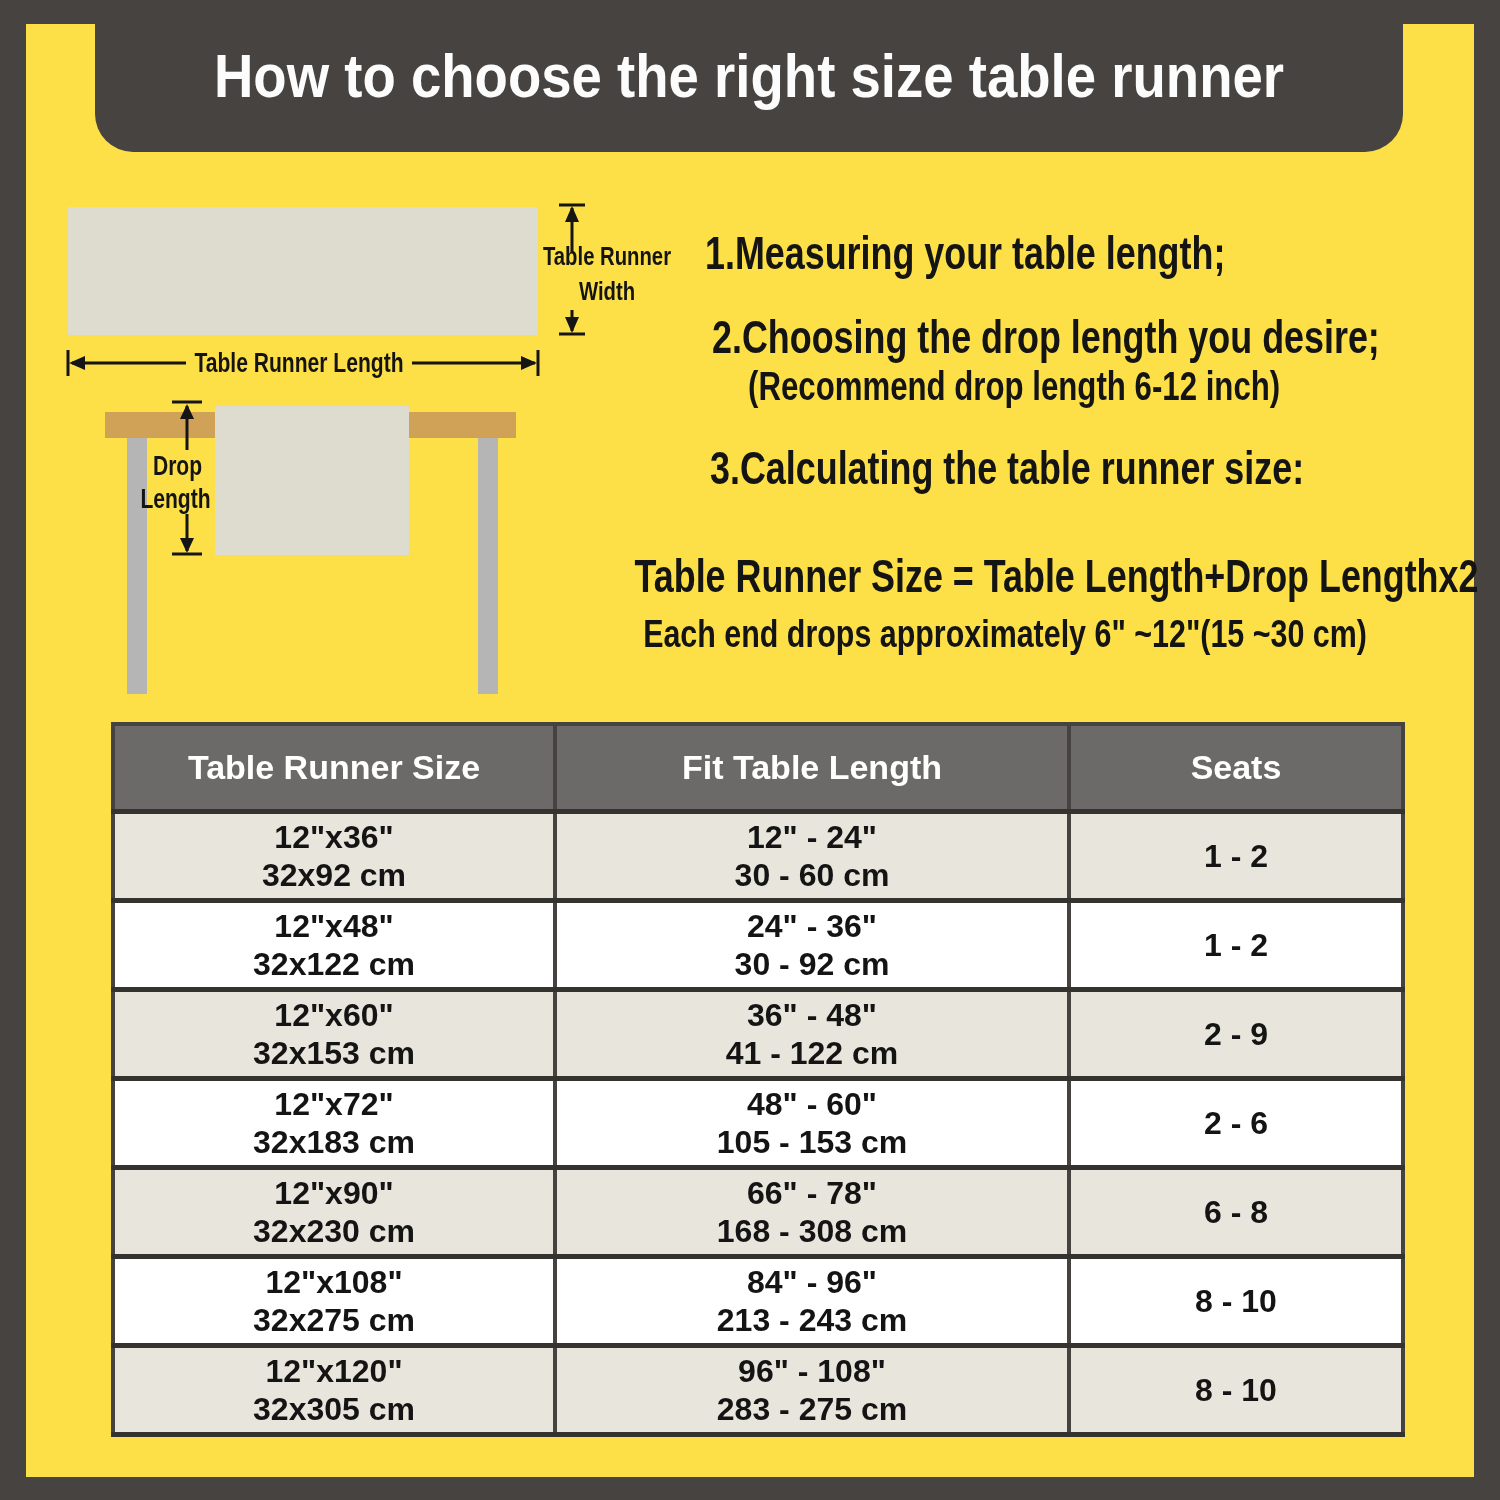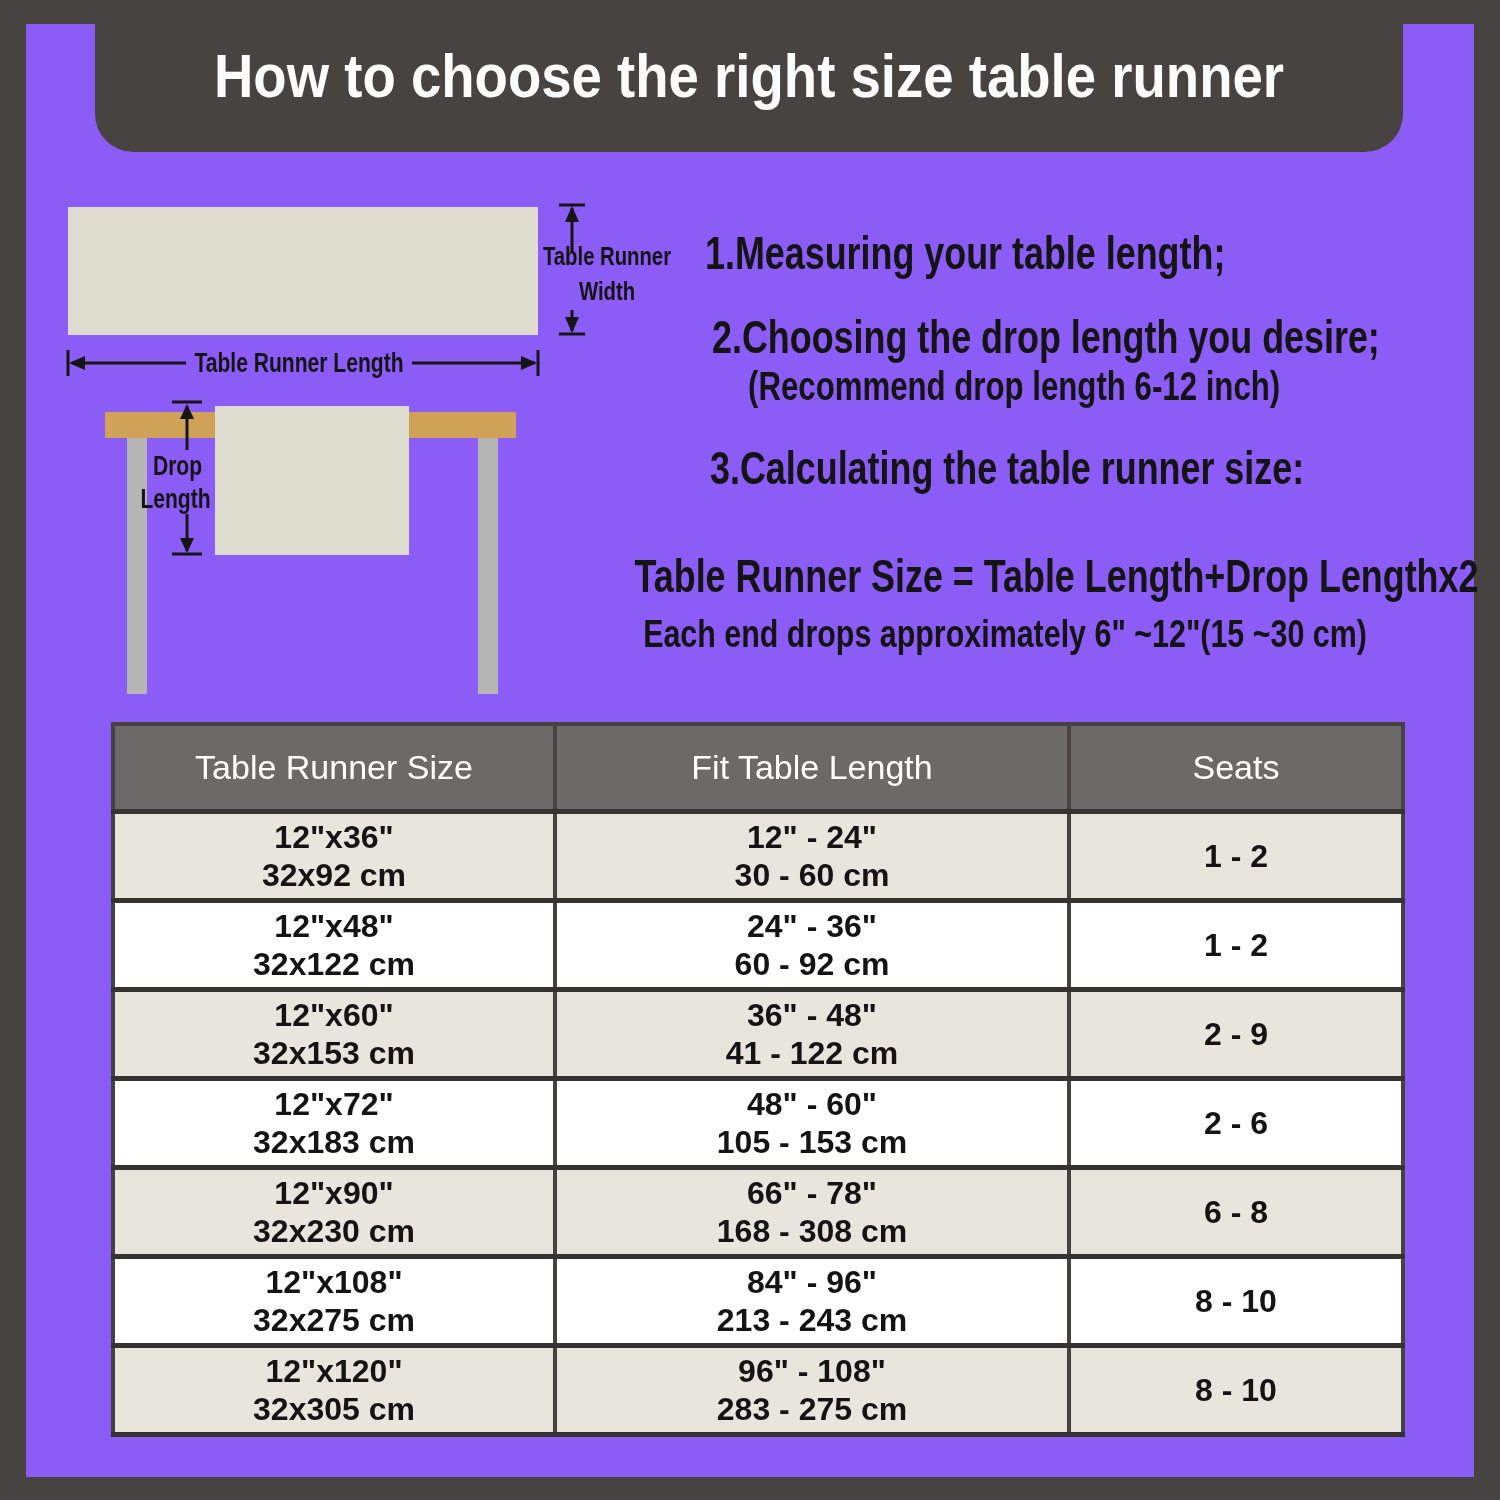--- a/index.html
+++ b/index.html
@@ -1,17 +1,17 @@
 <!DOCTYPE html>
 <html><head>
 <meta charset="utf-8">
 <style>
   html,body{margin:0;padding:0;background:#ffffff;}
   .canvas{
-    position:relative;width:1500px;height:1500px;background:#8b5cf6;overflow:hidden;
+    position:relative;width:1500px;height:1500px;background:#fde047;overflow:hidden;
     font-family:"Liberation Sans","DejaVu Sans",sans-serif;font-weight:bold;color:#141414;
   }
   
   .frame{position:absolute;background:#474340;}
   .frame-top{left:0;top:0;width:1500px;height:24px;}
   .frame-left{left:0;top:0;width:26px;height:1500px;}
   .frame-right{left:1474px;top:0;width:26px;height:1500px;}
   .frame-bottom{left:0;top:1477px;width:1500px;height:23px;}
   
   .banner{
@@ -46,21 +46,21 @@
   .drop-note{left:748px;top:364px;font-size:40px;}
   .step-3{left:710px;top:441px;}
   .formula{left:530px;top:549px;width:950px;font-size:46px;}
   .formula-note{left:530px;top:612px;width:950px;font-size:39px;}
   
   .size-table{
     position:absolute;left:111px;top:722px;width:1290px;border-collapse:collapse;table-layout:fixed;
     border:4px solid #45423f;
   }
   .size-table th{
-    height:81px;background:#6c6a69;color:#ffffff;font-size:34px;font-weight:normal;text-align:center;
+    height:81px;background:#6c6a69;color:#ffffff;font-size:34px;font-weight:bold;text-align:center;
     border-left:4px solid #45423f;border-right:4px solid #45423f;border-bottom:5px solid #35332f;
   }
   .size-table td{
     height:84px;font-size:32px;font-weight:bold;text-align:center;vertical-align:middle;
     border-left:4px solid #45423f;border-right:4px solid #45423f;border-bottom:5px solid #35332f;
     background:#ffffff;padding:0;
   }
   .size-table tr.beige td{background:#e7e5dc;}
   .cell-line{line-height:38px;}
 </style>
@@ -151,21 +151,21 @@
             <div class="cell-line">1 - 2</div>
           </td>
       </tr>
       <tr>
         <td>
             <div class="cell-line">12"x48"</div>
             <div class="cell-line">32x122 cm</div>
           </td>
         <td>
             <div class="cell-line">24" - 36"</div>
-            <div class="cell-line">60 - 92 cm</div>
+            <div class="cell-line">30 - 92 cm</div>
           </td>
         <td>
             <div class="cell-line">1 - 2</div>
           </td>
       </tr>
       <tr class="beige">
         <td>
             <div class="cell-line">12"x60"</div>
             <div class="cell-line">32x153 cm</div>
           </td>

